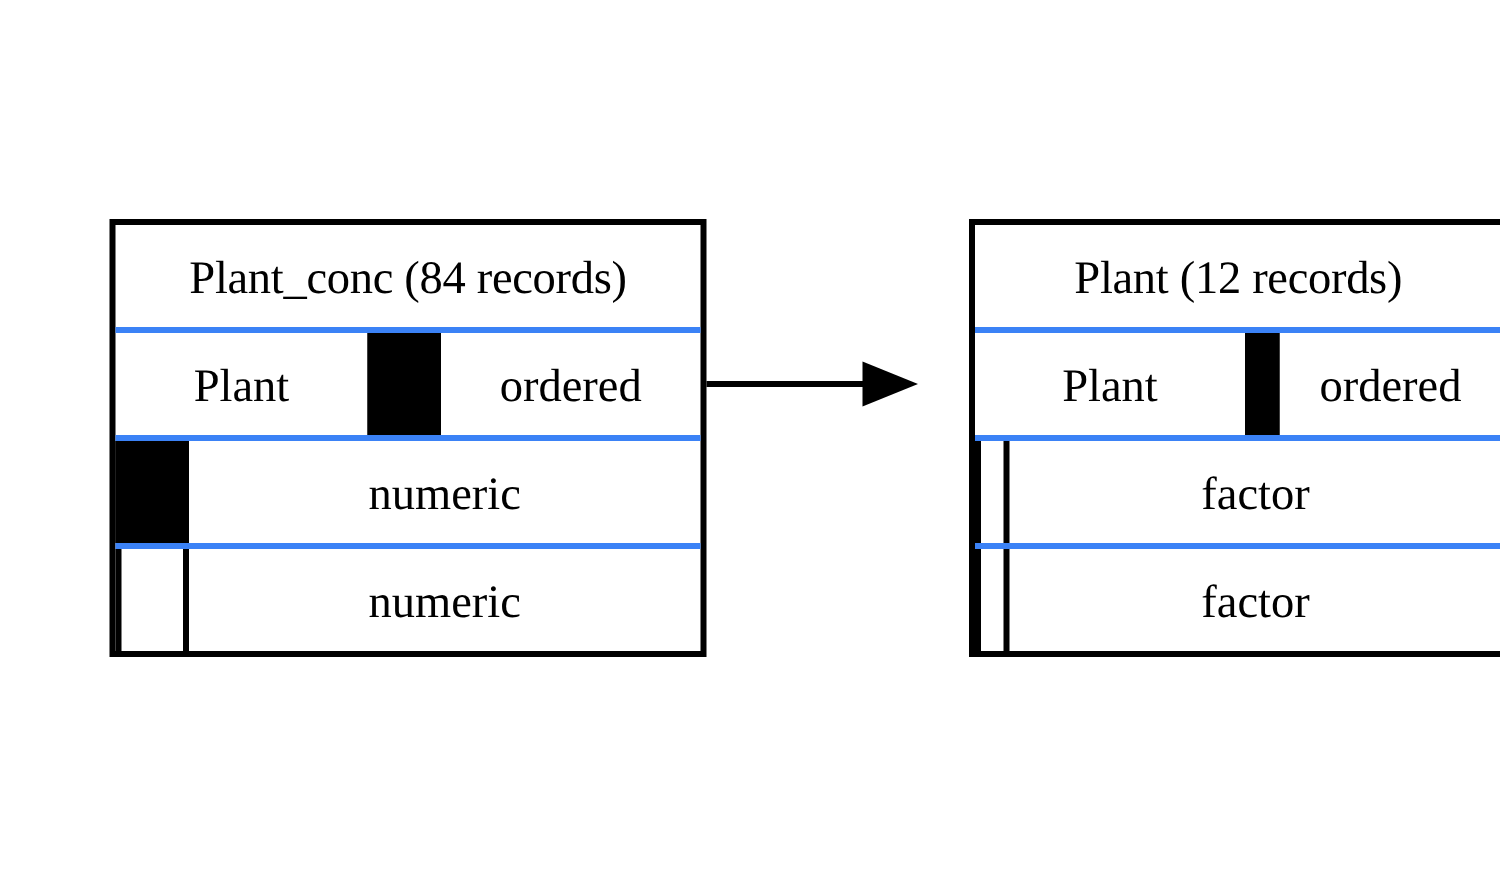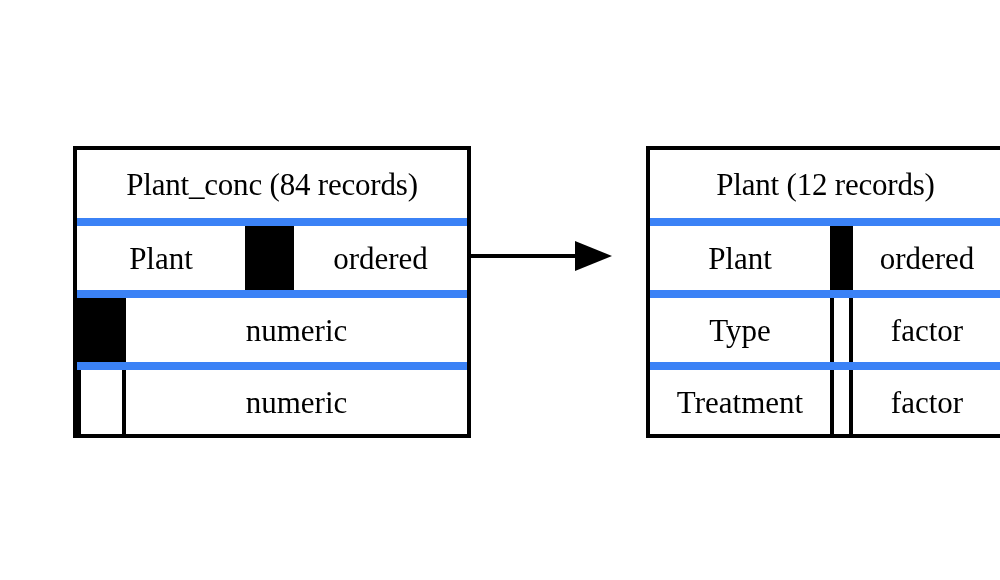--- a/index.html
+++ b/index.html
@@ -52,21 +52,21 @@
     font-size: 31px;
     line-height: 1;
     color: #000000;
     white-space: nowrap;
     letter-spacing: -0.2px;
   }
 
   .field-row {
     flex: 1 1 0;
     display: flex;
-    border-top: 8px solid #3b82f6;
+    border-top: 4px solid #3b82f6;
     min-height: 0;
   }
 
   .cell {
     display: flex;
     align-items: center;
     justify-content: center;
     font-size: 31px;
     line-height: 1;
     color: #000000;
@@ -132,27 +132,25 @@
 
     <div class="entity-title">Plant (12 records)</div>
 
     <div class="field-row">
       <div class="cell cell-name">Plant</div>
       <div class="cell cell-key filled"></div>
       <div class="cell cell-type">ordered</div>
     </div>
 
     <div class="field-row">
-      <div class="cell cell-name">Type</div>
       <div class="cell cell-key"></div>
       <div class="cell cell-type">factor</div>
     </div>
 
     <div class="field-row">
-      <div class="cell cell-name">Treatment</div>
       <div class="cell cell-key"></div>
       <div class="cell cell-type">factor</div>
     </div>
   </div>
 
   <svg id="relationship-arrow" viewBox="0 0 142 40">
     <line x1="0" y1="20" x2="122" y2="20" stroke="#000000" stroke-width="4"></line>
     <polygon points="104,5 141,20 104,35" fill="#000000"></polygon>
   </svg>
 

